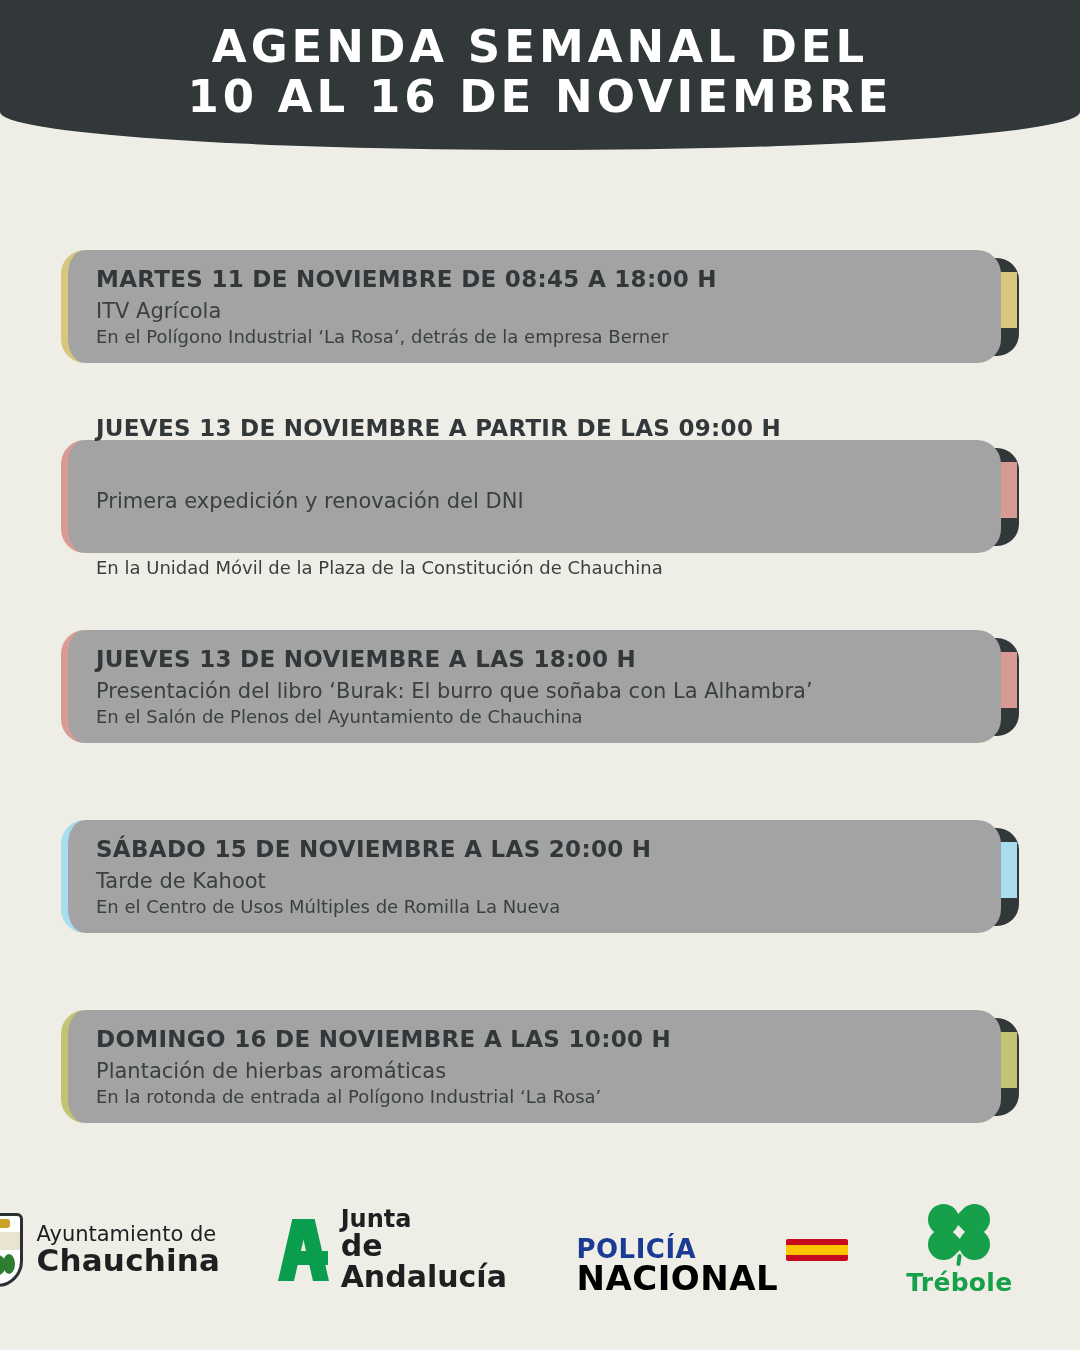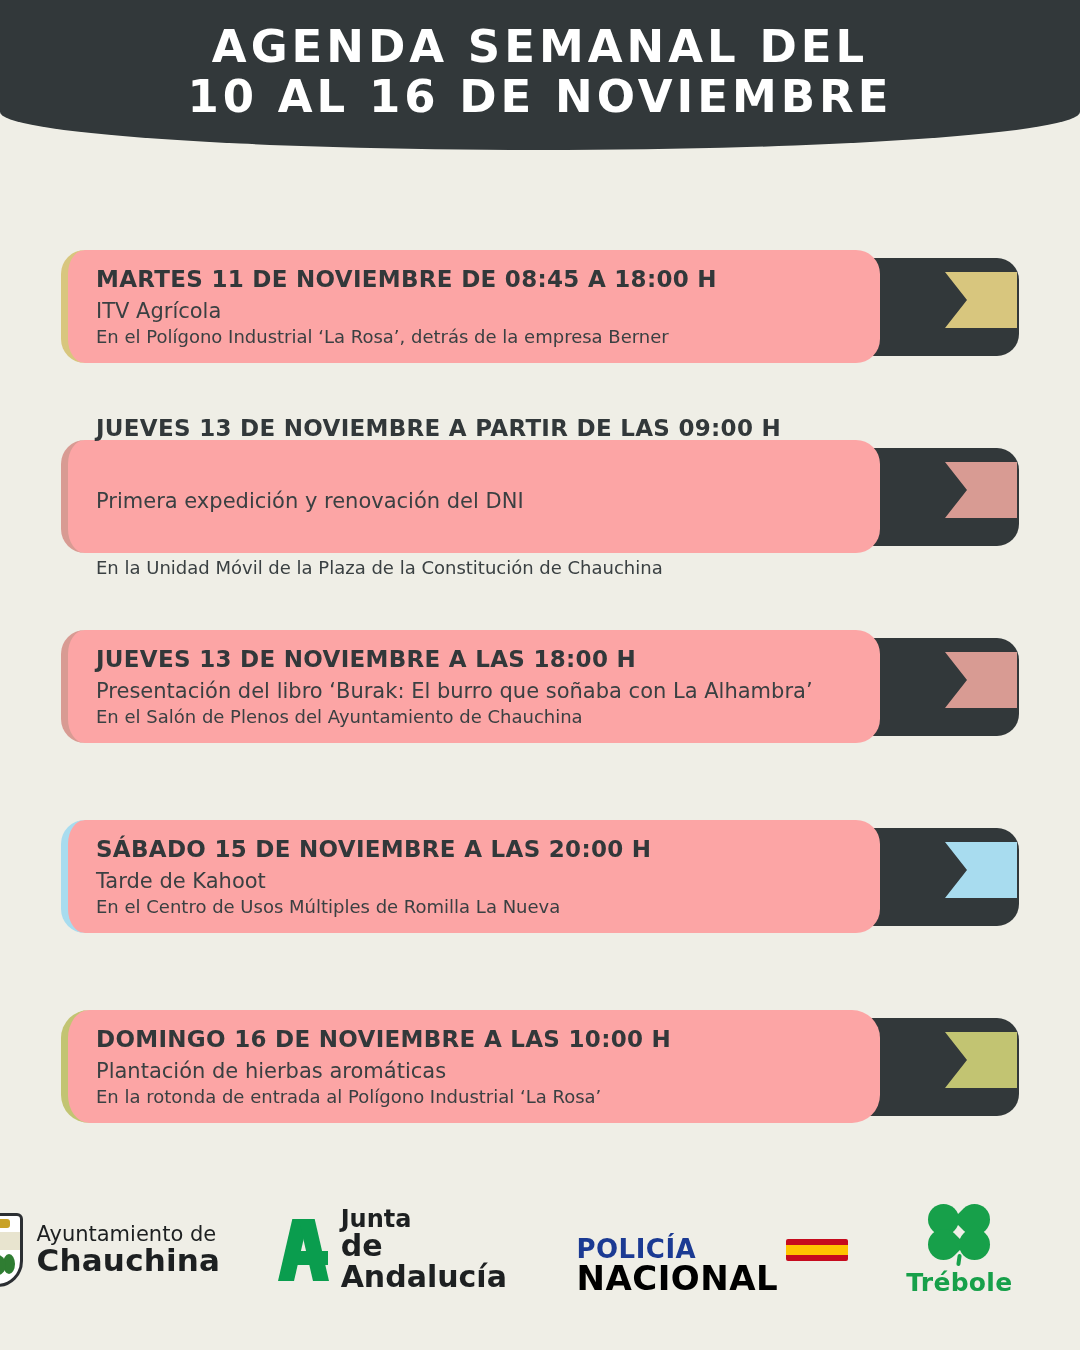--- a/index.html
+++ b/index.html
@@ -62,23 +62,23 @@
     left: 30px;
     right: 0;
     height: 98px;
     background: #32383a;
     border-radius: 22px;
   }
   .event-card {
     position: absolute;
     top: 0;
     left: 0;
-    width: 819px;
+    width: 940px;
     height: 113px;
-    background: #fca5a5;
+    background: #a3a3a3;
     border-radius: 24px;
     border-left: 7px solid #d8c67e;
     display: flex;
     flex-direction: column;
     justify-content: center;
     padding: 0 30px 0 28px;
   }
   .event-title {
     color: #32383a;
     font-weight: bold;
@@ -256,21 +256,21 @@
       <div class="event-card" style="border-left-color: rgb(168, 220, 239);">
         <div class="event-title">SÁBADO 15 DE NOVIEMBRE A LAS 20:00 H</div>
         <div class="event-subtitle">Tarde de Kahoot</div>
         <div class="event-place">En el Centro de Usos Múltiples de Romilla La Nueva</div>
       </div>
     </div>
 
     <div class="event">
       <div class="event-back"></div>
       <div class="ribbon" style="background: rgb(194, 196, 114);"></div>
-      <div class="event-card" style="border-left-color: rgb(194, 196, 114); border-radius: 28px;">
+      <div class="event-card" style="border-left-color: rgb(194, 196, 114);">
         <div class="event-title">DOMINGO 16 DE NOVIEMBRE A LAS 10:00 H</div>
         <div class="event-subtitle">Plantación de hierbas aromáticas</div>
         <div class="event-place">En la rotonda de entrada al Polígono Industrial ‘La Rosa’</div>
       </div>
     </div>
 
   </div>
 
   <div class="footer">
 

